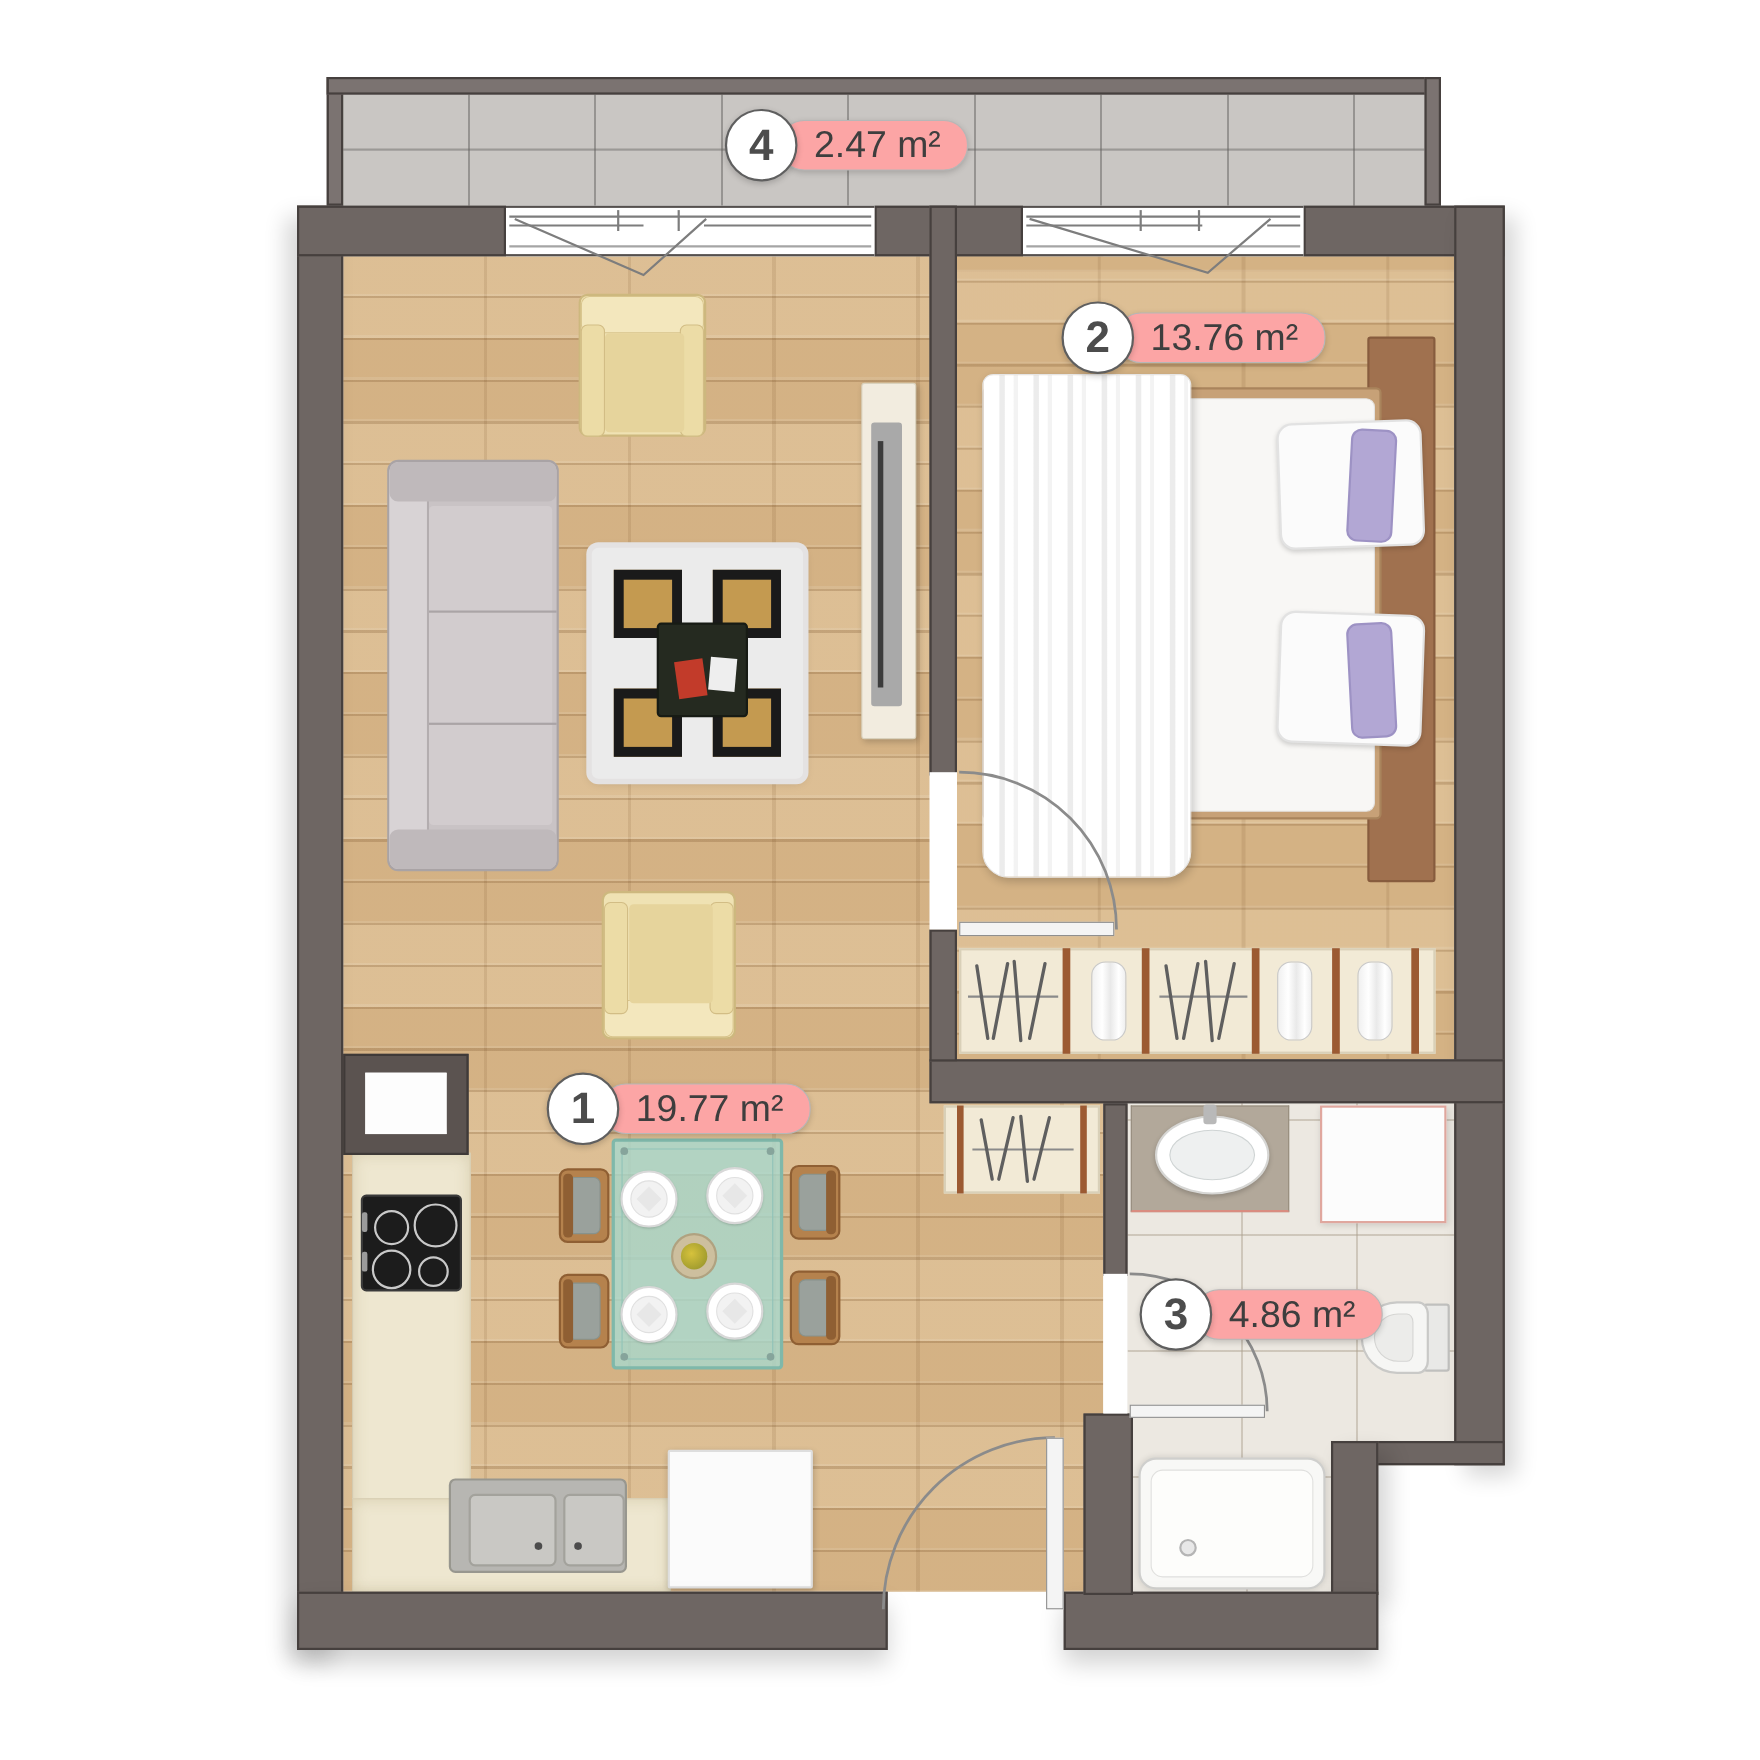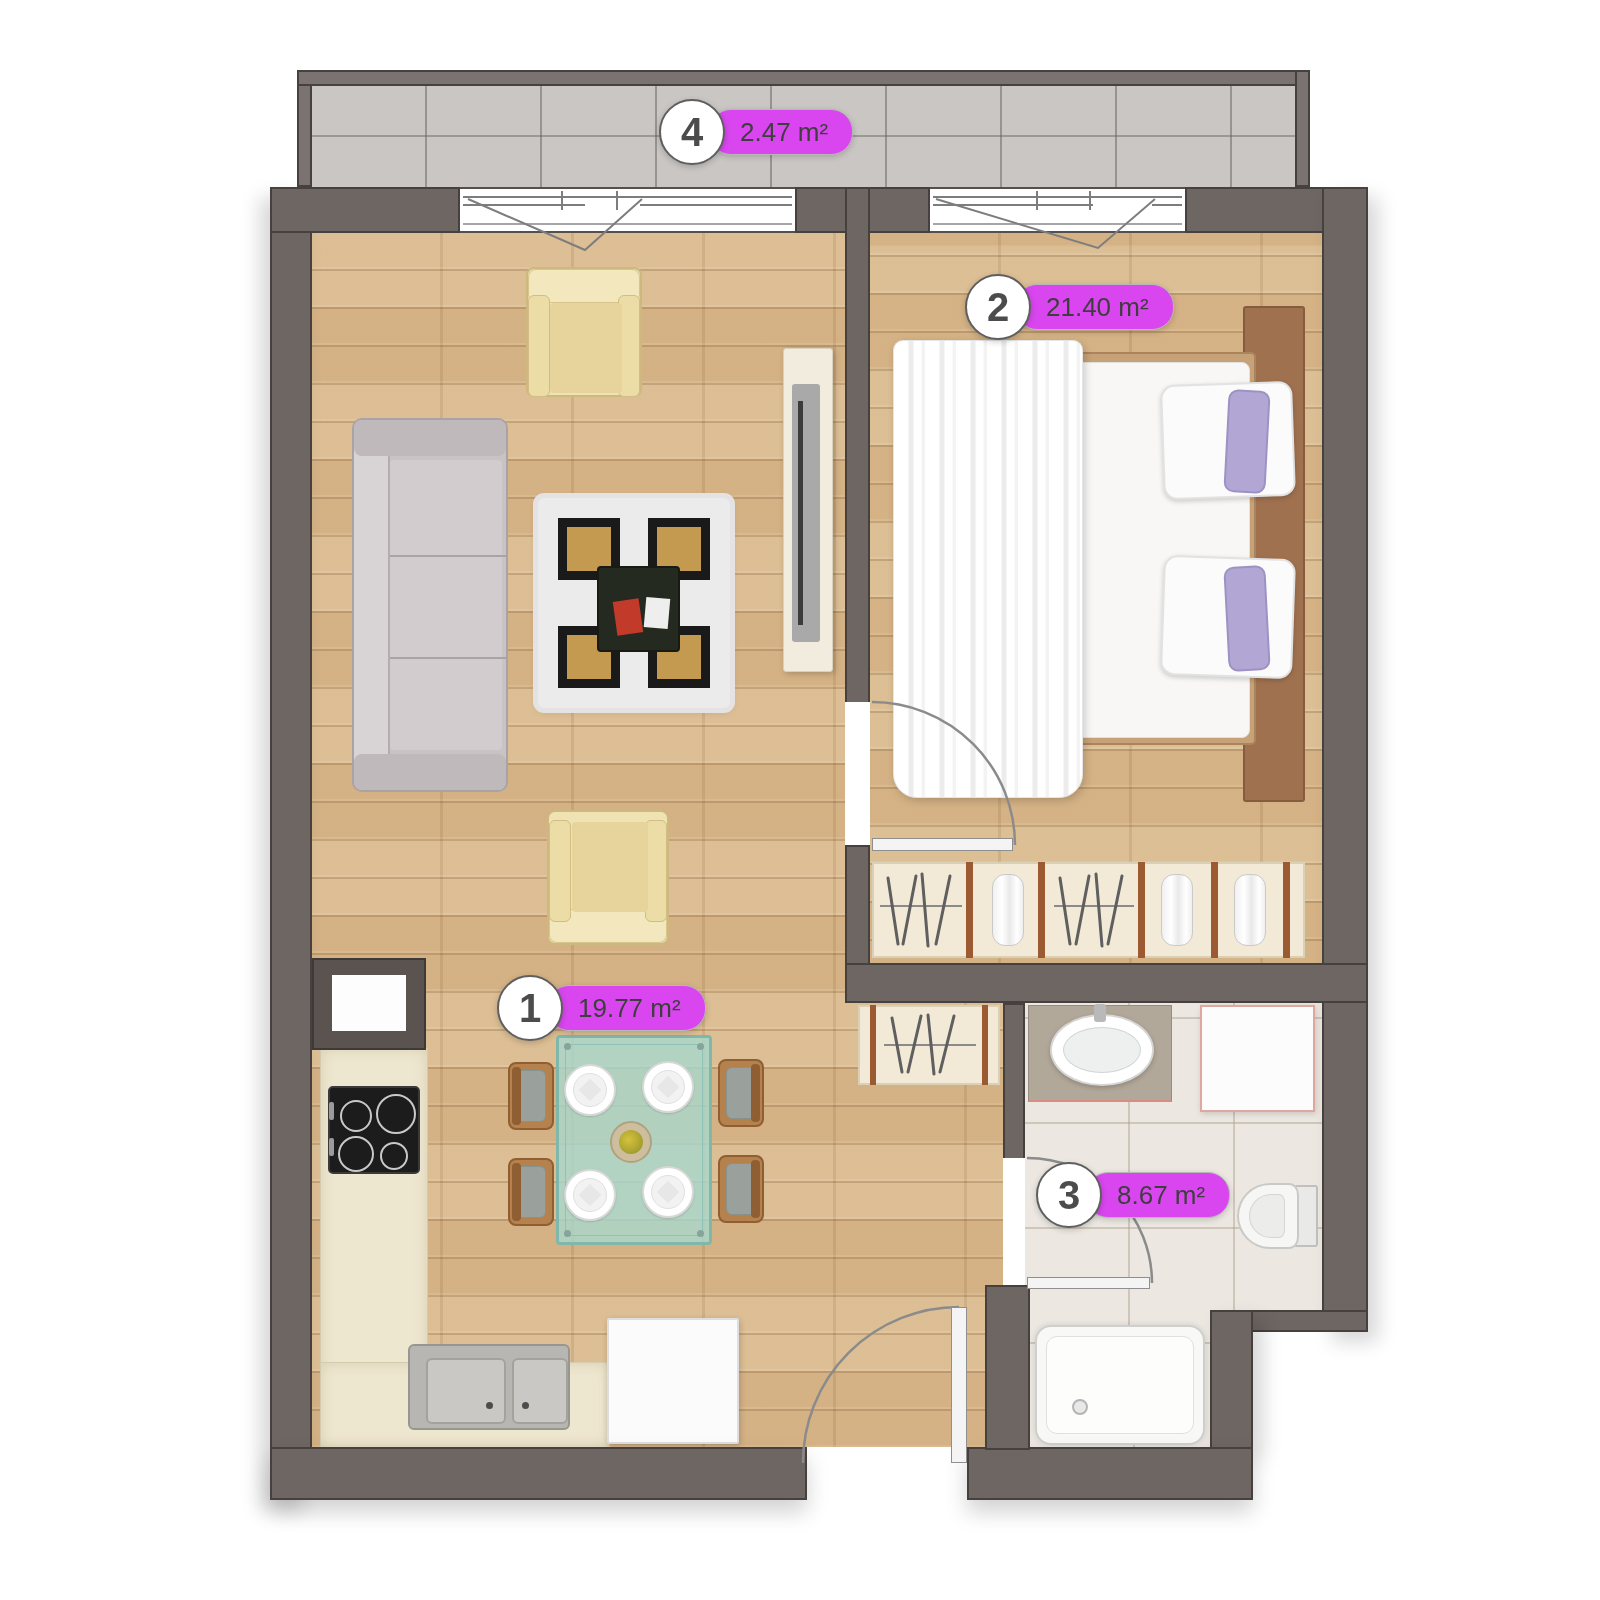--- a/index.html
+++ b/index.html
@@ -108,23 +108,23 @@
   .toilet-in{position:absolute;inset:9px 12px 9px 10px;border-radius:22px 6px 6px 22px/22px 8px 8px 22px;background:#ececea;border:1px solid #d5d5d3;}
   .shower{background:#f8f8f6;border:2px solid #cfcfcd;border-radius:16px;z-index:10;box-shadow:0 0 6px rgba(0,0,0,.12);}
   .shower-in{position:absolute;inset:9px;border:1.5px solid #e0e0de;border-radius:11px;background:#fdfdfb;}
   .shower-drain{position:absolute;width:12px;height:12px;border-radius:50%;background:#e8e8e8;border:2px solid #b5b5b5;}
 
   
   .room-label{position:absolute;display:flex;align-items:center;height:62px;z-index:50;}
   .num{width:62px;height:62px;border-radius:50%;background:#fff;border:2.5px solid #5f5f5f;
        display:flex;align-items:center;justify-content:center;
        font-size:40px;font-weight:600;color:#4c4c4c;z-index:2;box-shadow:0 2px 6px rgba(0,0,0,.2);}
-  .pill{height:44px;border-radius:22px;background:#d946ef;border:1px solid #b7b7b7;
+  .pill{height:44px;border-radius:22px;background:#fca5a5;border:1px solid #b7b7b7;
        display:flex;align-items:center;margin-left:-16px;padding:0 24px 0 30px;
-       font-size:26px;color:var(--label-text,#3e3e3e);z-index:1;box-shadow:0 2px 6px rgba(0,0,0,.18);white-space:nowrap;}
+       font-size:34px;color:var(--label-text,#3e3e3e);z-index:1;box-shadow:0 2px 6px rgba(0,0,0,.18);white-space:nowrap;}
 </style>
 </head>
 <body>
 
 <div id="stage">
 
   <div class="floor wood" style="left:312px;top:233px;width:691px;height:1214px;"></div>
   <div class="floor wood" style="left:870px;top:233px;width:452px;height:730px;background-position:0 14px;"></div>
   <div class="floor balcony-tile" style="left:312px;top:86px;width:983px;height:101px;">
     <div class="tile-hline"></div>
@@ -346,24 +346,24 @@
       <line x1="940" y1="1072" x2="954" y2="1016"></line>
     </g>
   </svg>
 
   <div class="room-label" style="left:497px;top:977px;">
     <div class="num">1</div>
     <div class="pill">19.77 m²</div>
   </div>
   <div class="room-label" style="left:965px;top:276px;">
     <div class="num">2</div>
-    <div class="pill">21.40 m²</div>
+    <div class="pill">13.76 m²</div>
   </div>
   <div class="room-label" style="left:1036px;top:1164px;">
     <div class="num">3</div>
-    <div class="pill">8.67 m²</div>
+    <div class="pill">4.86 m²</div>
   </div>
   <div class="room-label" style="left:659px;top:101px;">
     <div class="num">4</div>
     <div class="pill">2.47 m²</div>
   </div>
 
 </div>
 
 </body></html>

